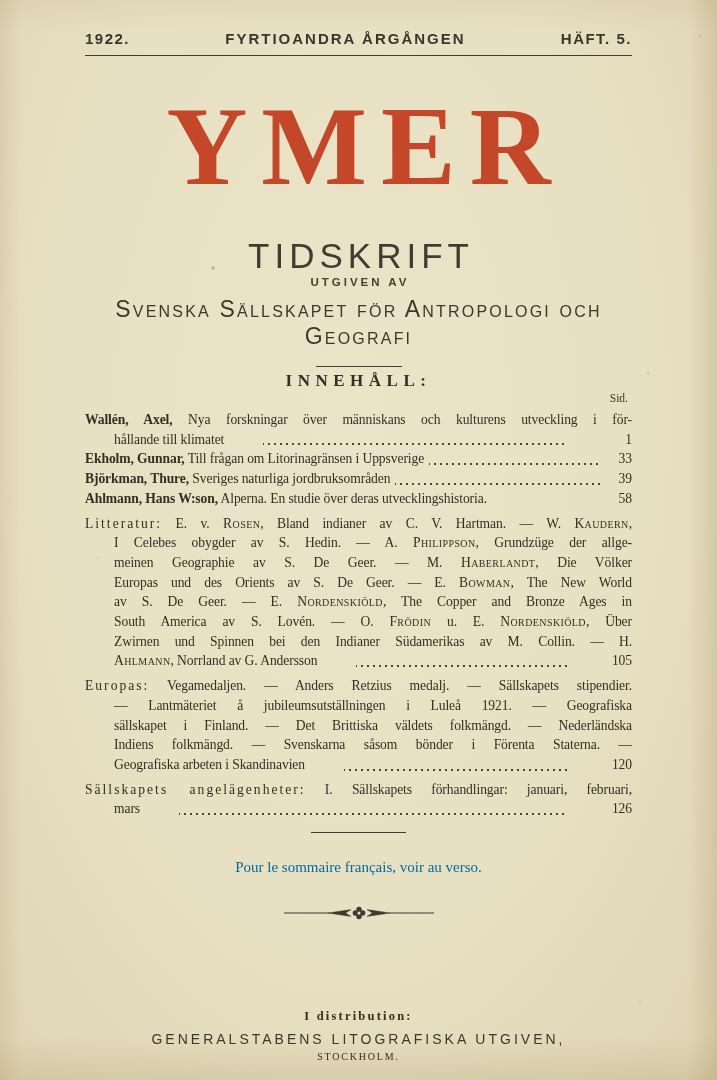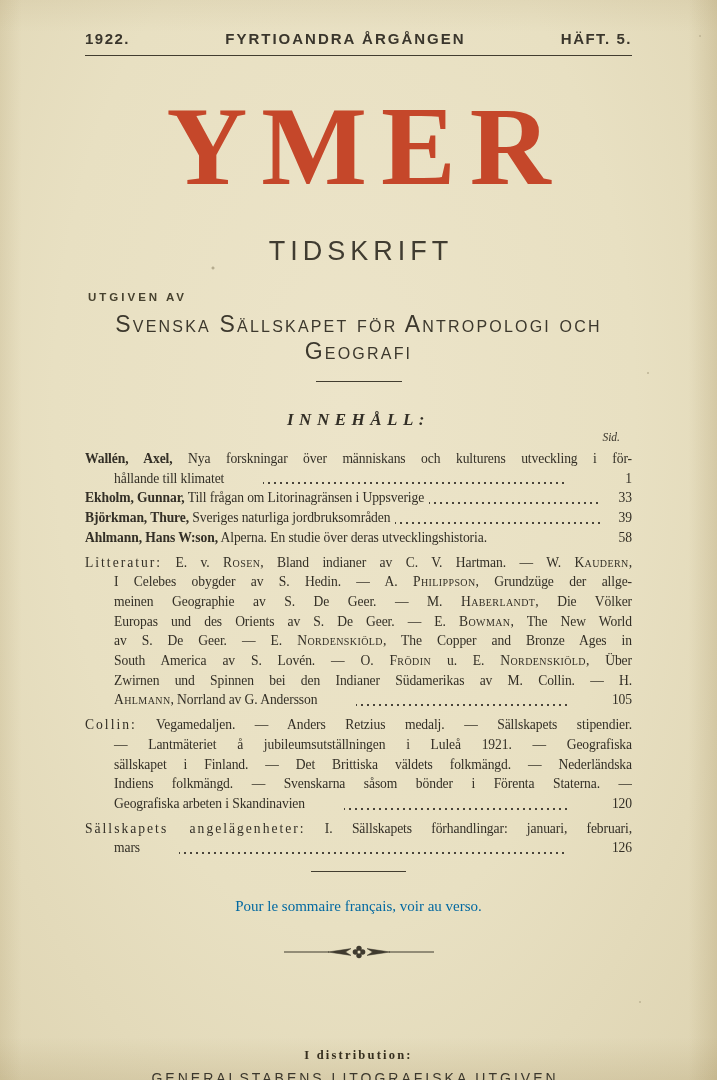--- a/index.html
+++ b/index.html
@@ -32,41 +32,41 @@
   .title{
     margin-top:34px; text-align:center;
     font-family:"Liberation Serif", serif; font-weight:bold;
     font-size:112px; line-height:1.0; letter-spacing:14px; text-indent:14px;
     color:#c5472a;
   }
 
   .subtitle{
     margin-top:34px; text-align:center;
     font-family:"Liberation Sans", sans-serif; font-weight:normal;
-    font-size:27px; letter-spacing:5px; text-indent:5px; color:#403c31;
+    font-size:35px; letter-spacing:5px; text-indent:5px; color:#403c31;
   }
   .published-by{
-    margin-top:24px; text-align:left;
+    margin-top:0; text-align:center;
     font-family:"Liberation Sans", sans-serif; font-weight:bold;
     font-size:11.5px; letter-spacing:3px; text-indent:3px; color:#47422f;
   }
   .society{
     margin-top:8px; text-align:center;
     font-family:"Liberation Sans", sans-serif; font-weight:normal;
     font-variant:small-caps; font-size:23px; letter-spacing:2.2px; color:#3c382d;
   }
   .rule-small{ border:none; border-top:1.4px solid #423d30; width:86px; margin:16px auto 0 auto; }
 
   
-  .contents-head{ position:relative; margin-top:28px; text-align:center;font-style:italic; }
+  .contents-head{ position:relative; margin-top:4px; text-align:center; }
   .contents-title{
     font-family:"Liberation Serif", serif; font-weight:bold;
     font-size:17px; letter-spacing:5.5px; text-indent:5.5px; color:#332f26;
   }
-  .sid{ position:absolute; right:12px; bottom:-13px; font-size:11.5px; color:#3a362c; }
+  .sid{ position:absolute; right:4px; bottom:-13px; font-size:11.5px; color:#3a362c; }
 
   
   .toc{ margin-top:19px; font-size:13.6px; line-height:19.7px; letter-spacing:-0.1px; overflow:hidden; }
   .toc-entry:nth-child(n+5){ margin-top:5px; }
   .toc-line.full{ white-space:nowrap; text-align:justify; text-align-last:justify; overflow:hidden; }
   .toc-line.flex{ display:flex; align-items:baseline; }
   .toc-line.indent{ padding-left:29px;gap:34px; }
   .toc-text{ white-space:nowrap; flex:0 0 auto; }
   .b{ font-weight:bold; }
   .sc{ font-variant:small-caps; letter-spacing:0.4px; }
@@ -166,21 +166,21 @@
         <div class="toc-line full indent"><span class="toc-text"><span>av S. De Geer. — E. </span><span class="sc">Nordenskiöld</span><span>, The Copper and Bronze Ages in</span></span></div>
         <div class="toc-line full indent"><span class="toc-text"><span>South America av S. Lovén. — O. </span><span class="sc">Frödin</span><span> u. E. </span><span class="sc">Nordenskiöld</span><span>, Über</span></span></div>
         <div class="toc-line full indent"><span class="toc-text"><span>Zwirnen und Spinnen bei den Indianer Südamerikas av M. Collin. — H.</span></span></div>
         <div class="toc-line flex indent">
           <span class="toc-text"><span class="sc">Ahlmann</span><span>, Norrland av G. Andersson </span></span>
           <span class="leader"></span>
           <span class="toc-page">105</span>
         </div>
       </div>
       <div class="toc-entry">
-        <div class="toc-line full"><span class="toc-text"><span class="sp">Collin:</span><span> Vegamedaljen. — Anders Retzius medalj. — Sällskapets stipendier.</span></span></div>
+        <div class="toc-line full"><span class="toc-text"><span class="sp">Europas:</span><span> Vegamedaljen. — Anders Retzius medalj. — Sällskapets stipendier.</span></span></div>
         <div class="toc-line full indent"><span class="toc-text"><span>— Lantmäteriet å jubileumsutställningen i Luleå 1921. — Geografiska</span></span></div>
         <div class="toc-line full indent"><span class="toc-text"><span>sällskapet i Finland. — Det Brittiska väldets folkmängd. — Nederländska</span></span></div>
         <div class="toc-line full indent"><span class="toc-text"><span>Indiens folkmängd. — Svenskarna såsom bönder i Förenta Staterna. —</span></span></div>
         <div class="toc-line flex indent">
           <span class="toc-text"><span>Geografiska arbeten i Skandinavien</span></span>
           <span class="leader"></span>
           <span class="toc-page">120</span>
         </div>
       </div>
       <div class="toc-entry">

